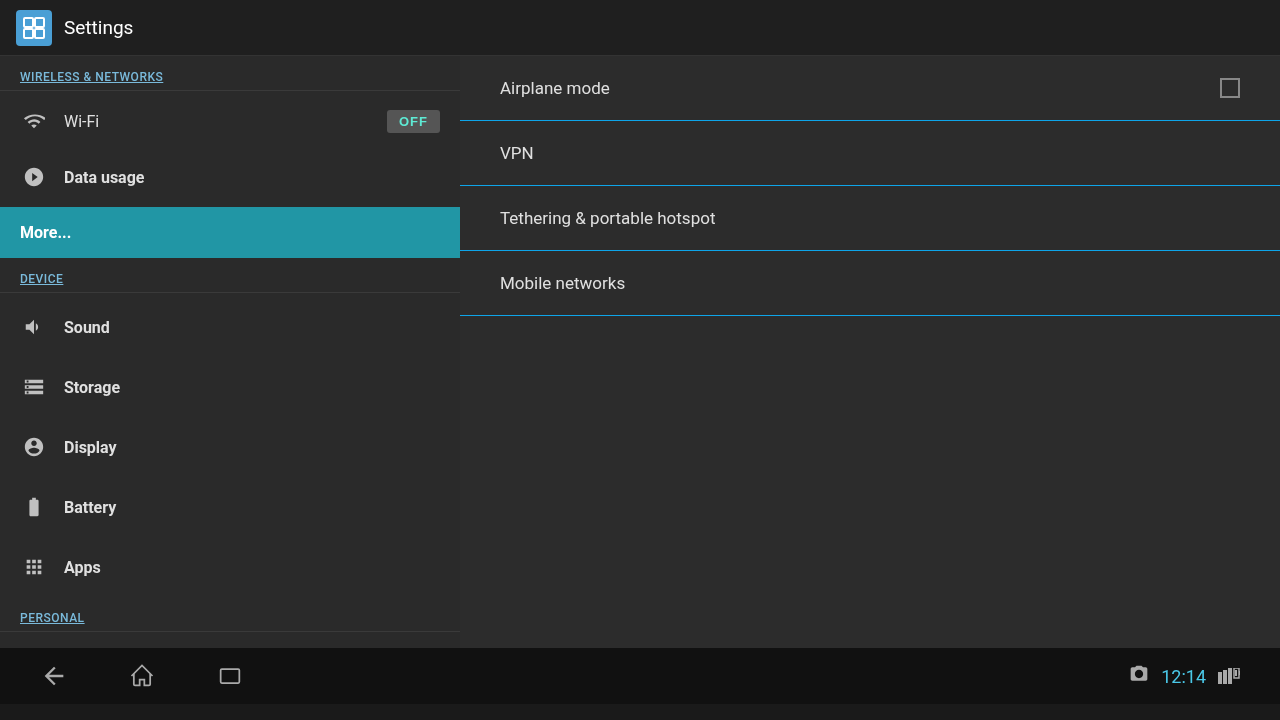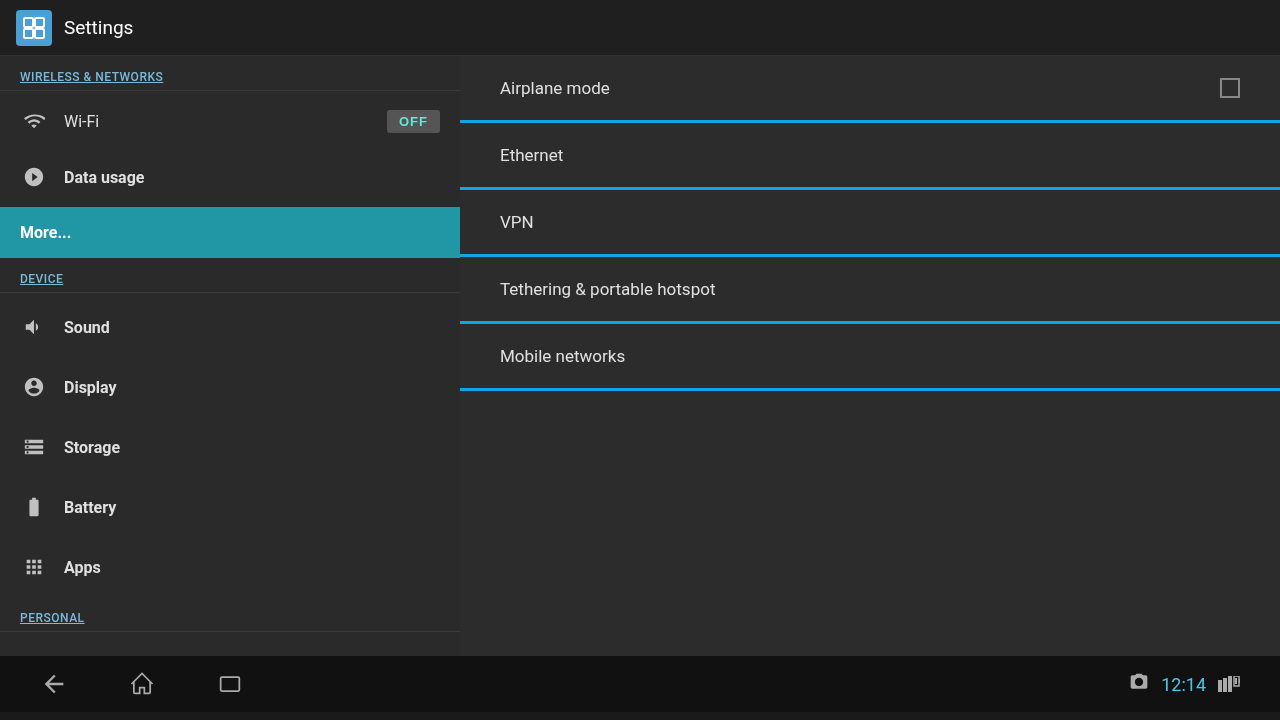--- a/index.html
+++ b/index.html
@@ -132,21 +132,21 @@
 
     
     #content {
       flex: 1;
       background: #2c2c2c;
       overflow-y: auto;
     }
 
     .content-item {
       padding: 22px 40px;
-      border-bottom: 3px solid #0ea5e9;
+      border-bottom: 1px solid #0ea5e9;
       display: flex;
       align-items: center;
       justify-content: space-between;
       cursor: pointer;
     }
     .content-item .ci-label {
       font-size: 17px;
       color: #e0e0e0;
       font-weight: 400;
     }
@@ -159,21 +159,21 @@
 
     
     #navbar {
       height: 56px;
       background: #111;
       display: flex;
       align-items: center;
       justify-content: space-between;
       padding: 0 40px;
       position: absolute;
-      bottom: 8px;
+      bottom: 16px;
       left: 0;
       right: 0;
     }
     .nav-buttons {
       display: flex;
       gap: 60px;
       align-items: center;
     }
     .nav-btn {
       cursor: pointer;
@@ -252,33 +252,33 @@
         <svg width="22" height="22" viewBox="0 0 24 24" fill="#c0c0c0">
           <path d="M3 9v6h4l5 5V4L7 9H3zm13.5 3c0-1.8-1-3.3-2.5-4.1v8.2c1.5-.8 2.5-2.3 2.5-4.1z"></path>
         </svg>
       </div>
       <span class="item-label">Sound</span>
     </div>
 
     <div class="sidebar-item">
       <div class="item-icon">
         <svg width="22" height="22" viewBox="0 0 24 24" fill="#c0c0c0">
+          <path d="M2 20h20v-4H2v4zm2-3h2v2H4v-2zM2 4v4h20V4H2zm4 3H4V5h2v2zm-4 7h20v-4H2v4zm2-3h2v2H4v-2z"></path>
+        </svg>
+      </div>
+      <span class="item-label">Storage</span>
+    </div>
+
+    <div class="sidebar-item">
+      <div class="item-icon">
+        <svg width="22" height="22" viewBox="0 0 24 24" fill="#c0c0c0">
           <path d="M12 2C6.48 2 2 6.48 2 12s4.48 10 10 10 10-4.48 10-10S17.52 2 12 2zm0 3c1.66 0 3 1.34 3 3s-1.34 3-3 3-3-1.34-3-3 1.34-3 3-3zm0 14.2c-2.5 0-4.71-1.28-6-3.22.03-1.99 4-3.08 6-3.08 1.99 0 5.97 1.09 6 3.08-1.29 1.94-3.5 3.22-6 3.22z"></path>
         </svg>
       </div>
       <span class="item-label">Display</span>
-    </div>
-
-    <div class="sidebar-item">
-      <div class="item-icon">
-        <svg width="22" height="22" viewBox="0 0 24 24" fill="#c0c0c0">
-          <path d="M2 20h20v-4H2v4zm2-3h2v2H4v-2zM2 4v4h20V4H2zm4 3H4V5h2v2zm-4 7h20v-4H2v4zm2-3h2v2H4v-2z"></path>
-        </svg>
-      </div>
-      <span class="item-label">Storage</span>
     </div>
 
     <div class="sidebar-item">
       <div class="item-icon">
         <svg width="22" height="22" viewBox="0 0 24 24" fill="#c0c0c0">
           <path d="M15.67 4H14V2h-4v2H8.33C7.6 4 7 4.6 7 5.33v15.33C7 21.4 7.6 22 8.33 22h7.33C16.4 22 17 21.4 17 20.67V5.33C17 4.6 16.4 4 15.67 4z"></path>
         </svg>
       </div>
       <span class="item-label">Battery</span>
     </div>
@@ -306,23 +306,20 @@
 
   </div>
 
   <div id="content">
 
     <div class="content-item">
       <span class="ci-label">Airplane mode</span>
       <div class="checkbox"></div>
     </div>
 
-    <div class="content-item">
-      <span class="ci-label">Ethernet</span>
-    </div>
 
     <div class="content-item">
       <span class="ci-label">VPN</span>
     </div>
 
     <div class="content-item">
       <span class="ci-label">Tethering &amp; portable hotspot</span>
     </div>
 
     <div class="content-item">

